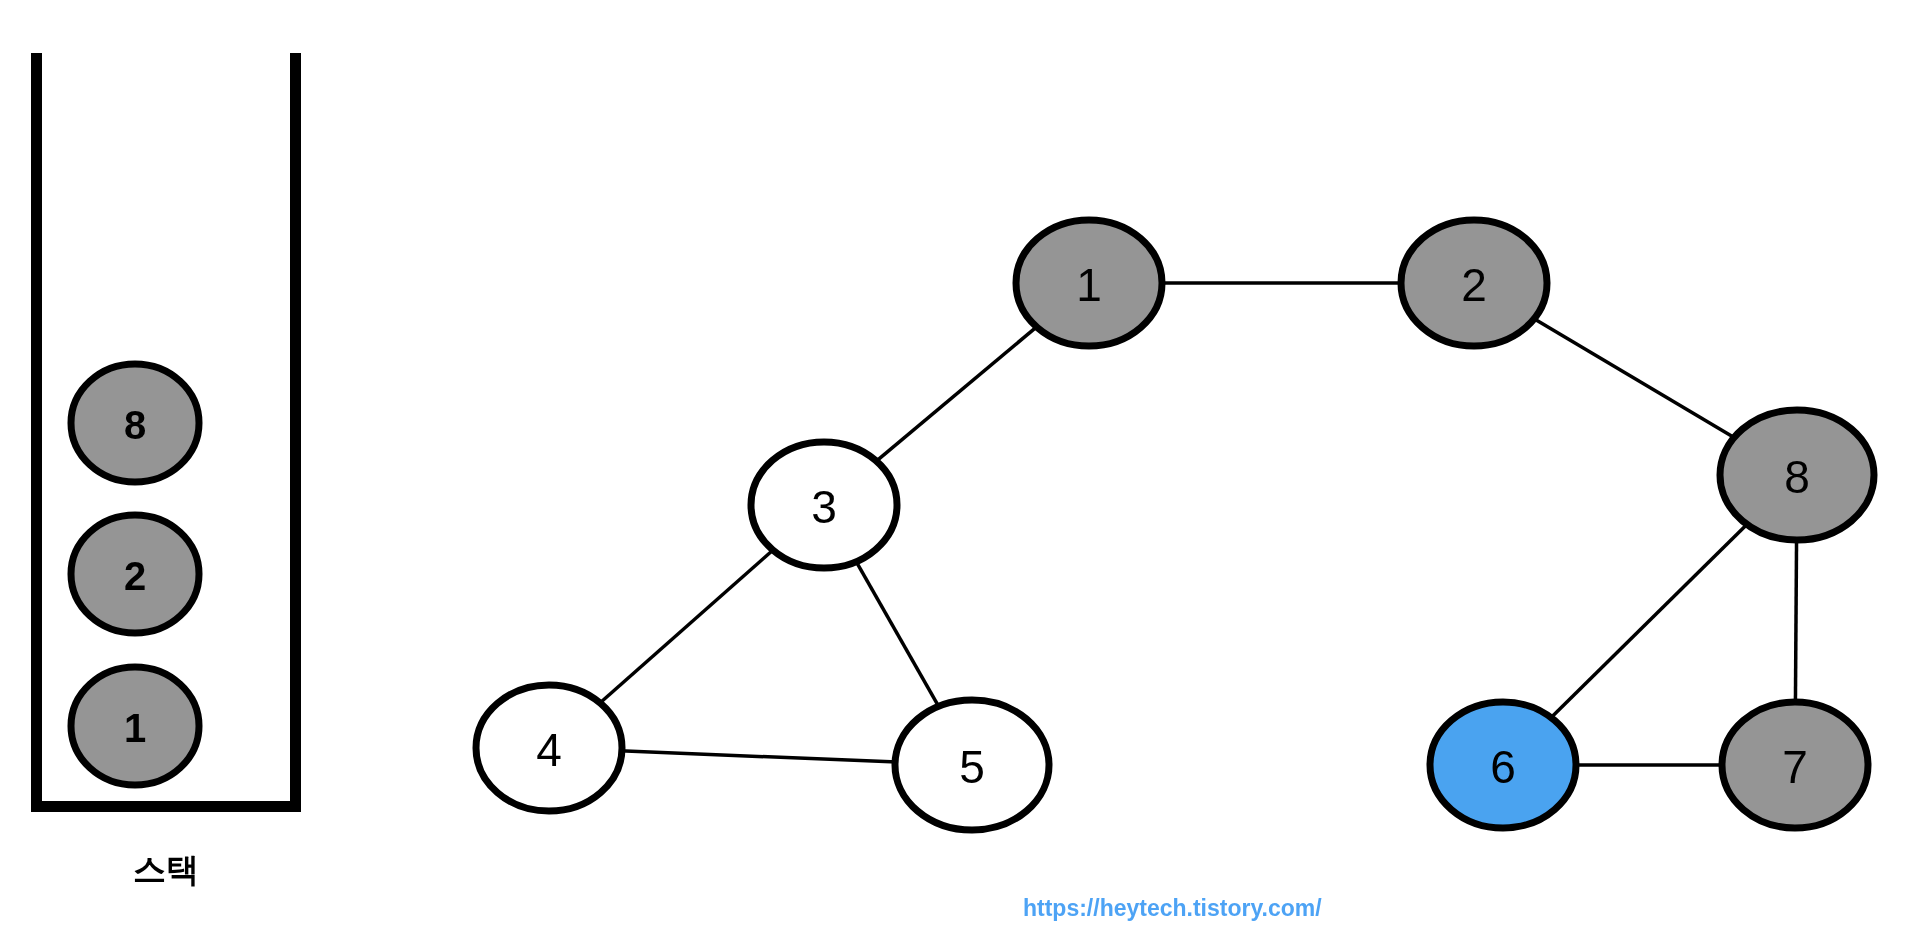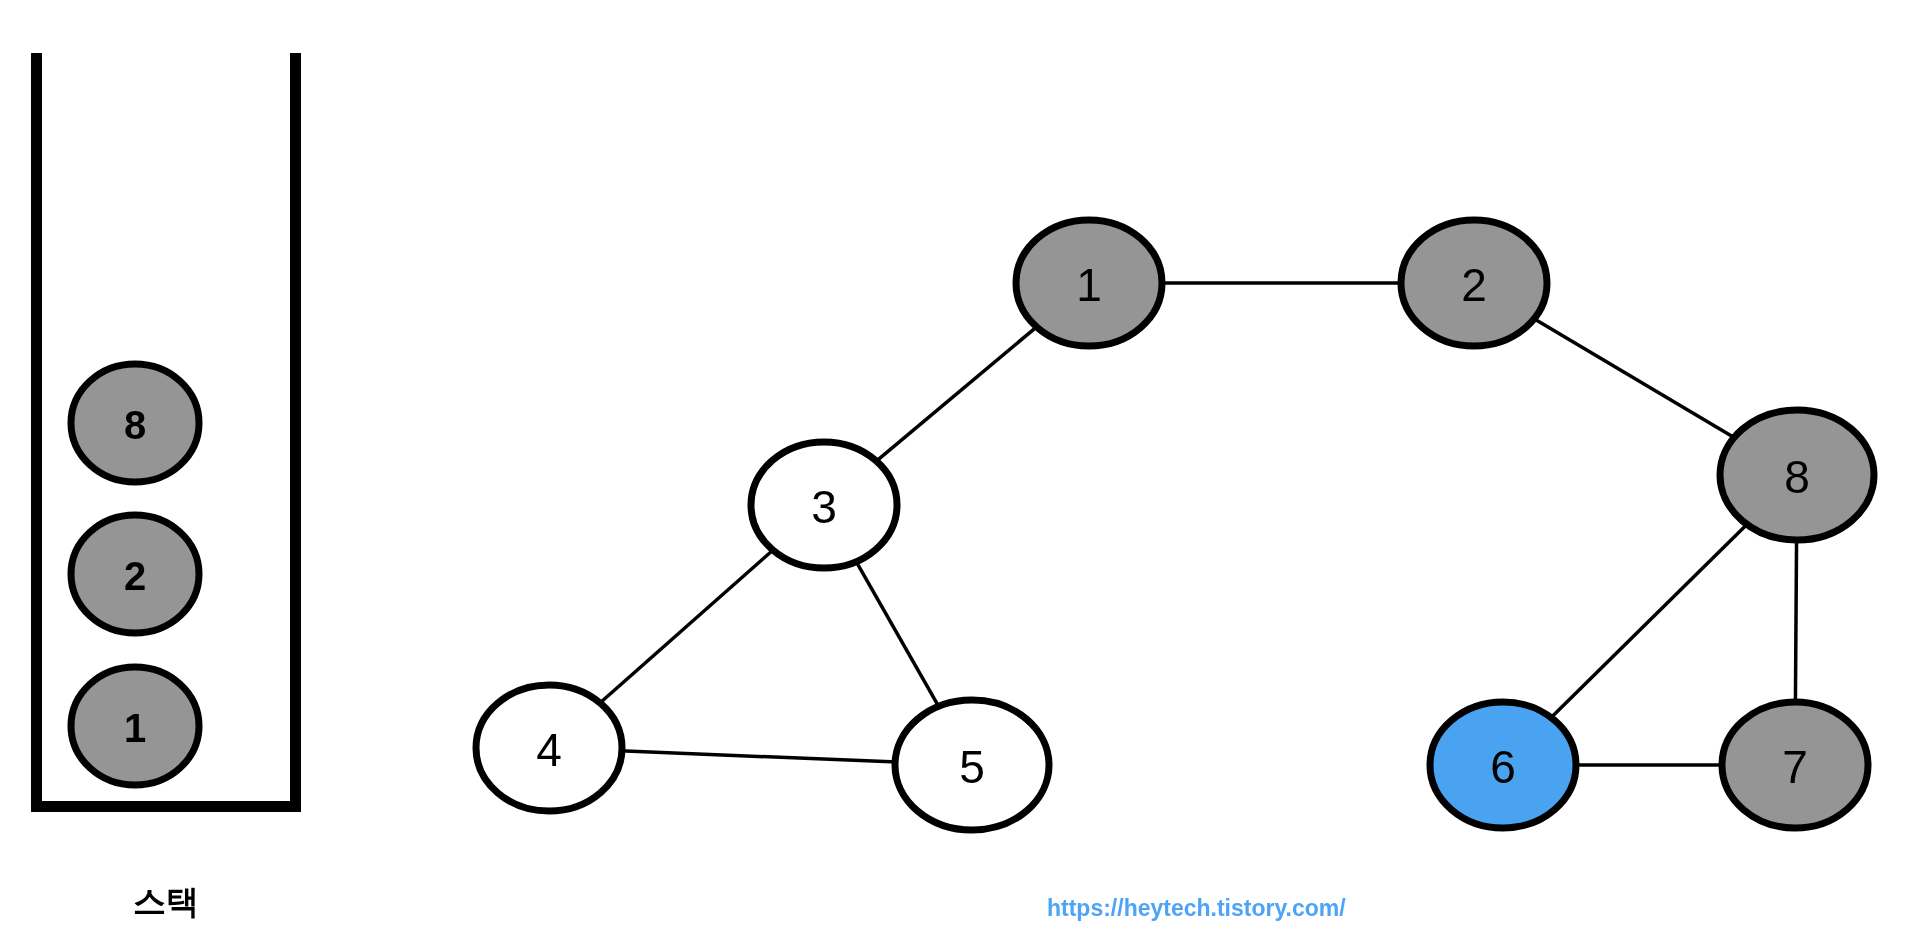--- a/index.html
+++ b/index.html
@@ -125,17 +125,17 @@
           <ellipse cx="1795" cy="765" rx="73" ry="63" fill="#959595" stroke="#000000" stroke-width="7"></ellipse>
           <text x="1795" y="767" class="node-label">7</text>
         </g>
         <g>
           <ellipse cx="1797" cy="475" rx="77" ry="65" fill="#959595" stroke="#000000" stroke-width="7"></ellipse>
           <text x="1797" y="477" class="node-label">8</text>
         </g>
       </g>
     </svg>
 
-  <div class="stack-caption" id="stack-caption" style="left: 166px; top: 880px; transform: translateX(-50%);">스택</div>
+  <div class="stack-caption" id="stack-caption" style="left: 166px; top: 848px; transform: translateX(-50%);">스택</div>
 
-  <div class="watermark" id="watermark" style="left: 1023px; top: 895px; color: rgb(77, 163, 245); margin-left: 24px;">https://heytech.tistory.com/</div>
+  <div class="watermark" id="watermark" style="left: 1023px; top: 895px; color: rgb(77, 163, 245);">https://heytech.tistory.com/</div>
 
 </div>
 
 </body></html>

